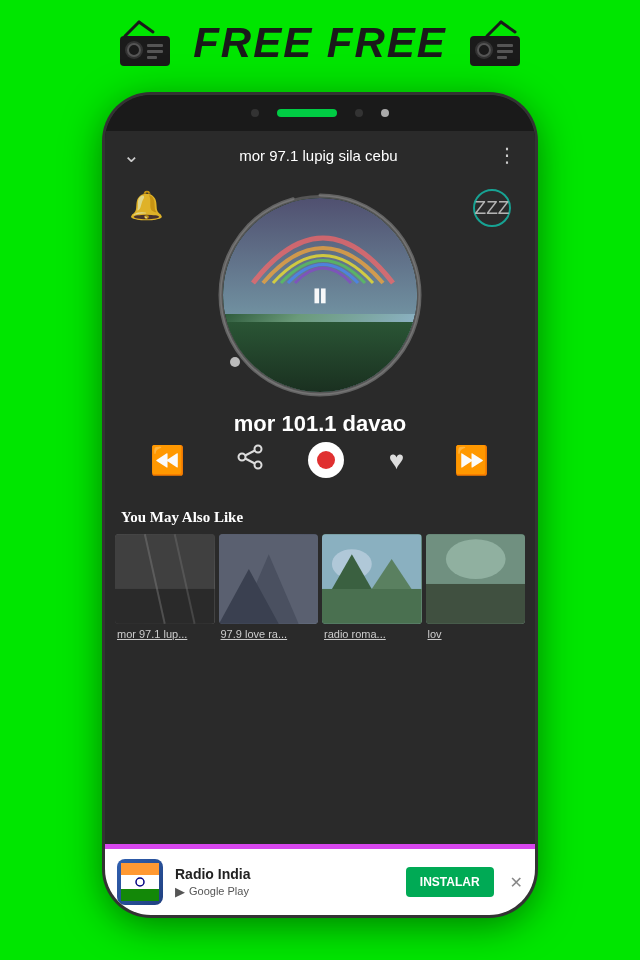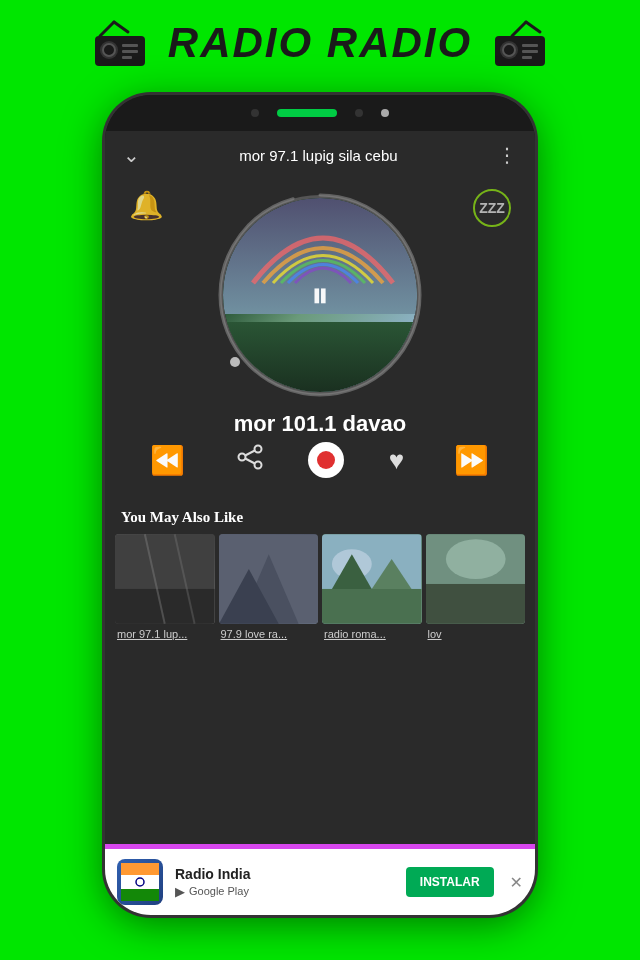--- a/index.html
+++ b/index.html
@@ -356,21 +356,21 @@
   <svg class="radio-icon-svg" viewBox="0 0 60 50" fill="#1a1a1a">
     <rect x="5" y="18" width="50" height="30" rx="4" fill="#1a1a1a"></rect>
     <rect x="10" y="23" width="18" height="18" rx="9" fill="#333"></rect>
     <circle cx="19" cy="32" r="6" fill="#1a1a1a" stroke="#555" stroke-width="2"></circle>
     <rect x="32" y="26" width="16" height="3" rx="1" fill="#555"></rect>
     <rect x="32" y="32" width="16" height="3" rx="1" fill="#555"></rect>
     <rect x="32" y="38" width="10" height="3" rx="1" fill="#555"></rect>
     <line x1="10" y1="18" x2="24" y2="4" stroke="#1a1a1a" stroke-width="3" stroke-linecap="round"></line>
     <line x1="24" y1="4" x2="38" y2="14" stroke="#1a1a1a" stroke-width="3" stroke-linecap="round"></line>
   </svg>
-  <span class="header-title">RADIO RADIO</span>
+  <span class="header-title">FREE FREE</span>
 
   <svg class="radio-icon-svg" viewBox="0 0 60 50" fill="#1a1a1a">
     <rect x="5" y="18" width="50" height="30" rx="4" fill="#1a1a1a"></rect>
     <rect x="10" y="23" width="18" height="18" rx="9" fill="#333"></rect>
     <circle cx="19" cy="32" r="6" fill="#1a1a1a" stroke="#555" stroke-width="2"></circle>
     <rect x="32" y="26" width="16" height="3" rx="1" fill="#555"></rect>
     <rect x="32" y="32" width="16" height="3" rx="1" fill="#555"></rect>
     <rect x="32" y="38" width="10" height="3" rx="1" fill="#555"></rect>
     <line x1="22" y1="18" x2="36" y2="4" stroke="#1a1a1a" stroke-width="3" stroke-linecap="round"></line>
     <line x1="36" y1="4" x2="50" y2="14" stroke="#1a1a1a" stroke-width="3" stroke-linecap="round"></line>
@@ -391,21 +391,21 @@
     <div class="app-topbar">
       <span class="topbar-icon">⌄</span>
       <span class="app-topbar-title">mor 97.1 lupig sila cebu</span>
       <span class="topbar-icon">⋮</span>
     </div>
 
     <div class="player-area">
 
       <div class="side-icons">
         <span class="side-icon">🔔</span>
-        <span class="side-icon" style="font-size:14px; font-weight:bold; color:#ccc; border:2px solid #84cc16; border-radius:50%; width:38px; height:38px; display:flex; align-items:center; justify-content:center;">ZZZ</span>
+        <span class="side-icon" style="font-size:19px; font-weight:normal; color:#ccc; border:2px solid #14b8a6; border-radius:50%; width:38px; height:38px; display:flex; align-items:center; justify-content:center;">ZZZ</span>
       </div>
 
       <div class="circle-container">
         <div class="circle-ring">
           <div class="circle-image">
             <div class="sky-bg"></div>
 
             <svg style="position:absolute;top:15px;left:20px;width:160px;height:80px;z-index:2;" viewBox="0 0 160 80">
               <path d="M10,70 Q80,-20 150,70" fill="none" stroke="#ff6666" stroke-width="5" opacity="0.7"></path>
               <path d="M20,70 Q80,0 140,70" fill="none" stroke="#ffaa33" stroke-width="4" opacity="0.7"></path>

